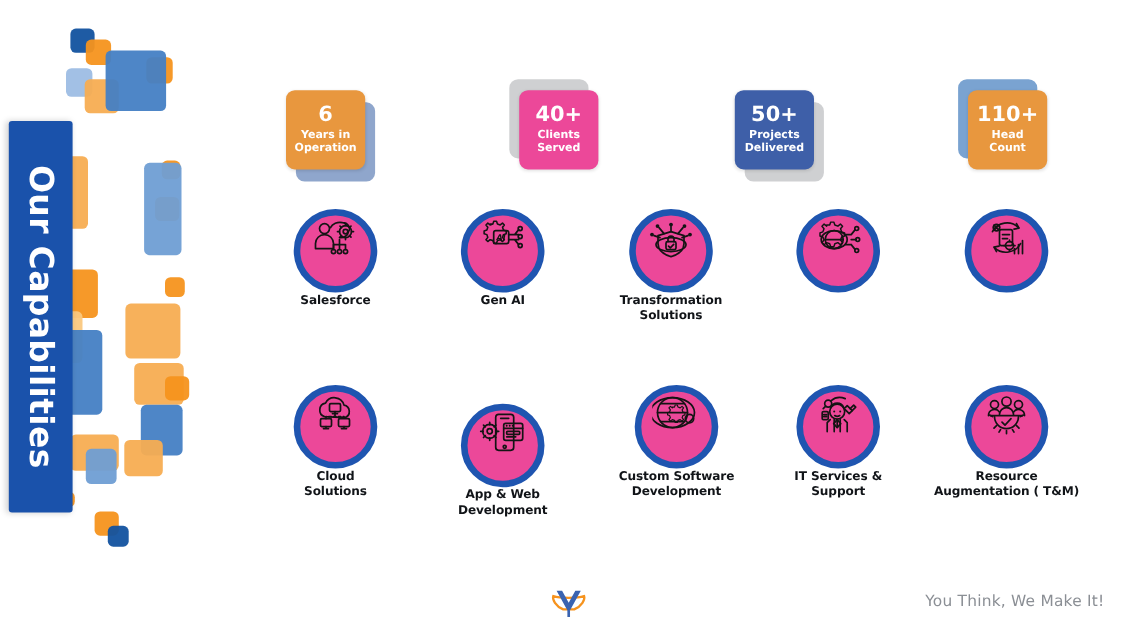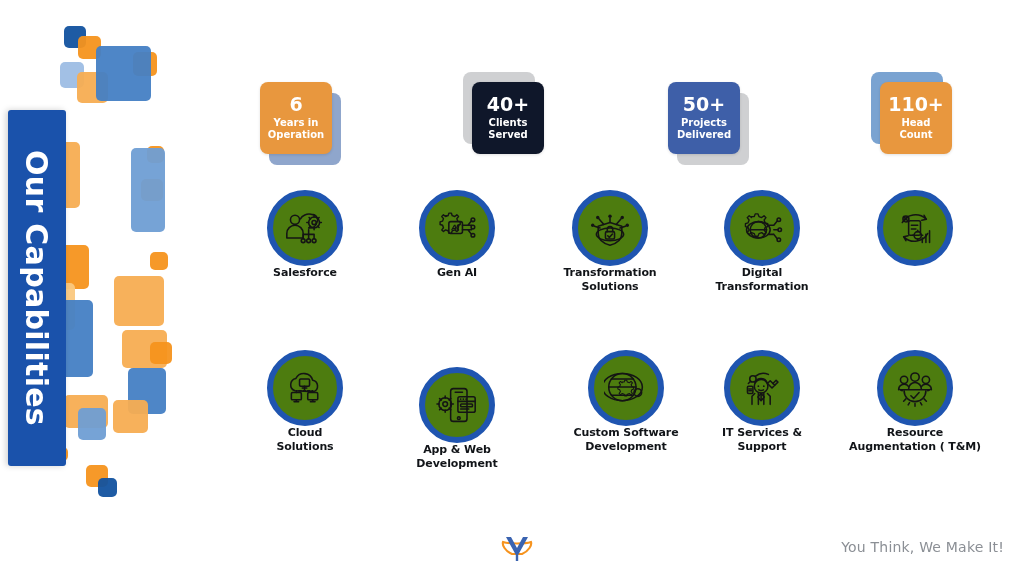--- a/index.html
+++ b/index.html
@@ -47,22 +47,22 @@
     box-shadow:0 1px 3px rgba(0,0,0,.12);
   }
   .stat .num{font-size:19px;font-weight:700;font-family:"DejaVu Sans",sans-serif;margin-bottom:2px;}
   .stat .cap{font-size:10px;font-weight:700;font-family:"DejaVu Sans",sans-serif;line-height:1.22;}
 
   
   .grid{position:absolute;left:240px;top:190px;width:784px;height:320px;}
   .cell{position:absolute;width:150px;text-align:center;}
   .ring{
     width:76px;height:76px;border-radius:50%;
-    border:6px solid #1f55b0;background:#4d7c0f;
-    margin:0 auto;display:flex;align-items:center;justify-content:center;
+    border:6px solid #1f55b0;background:#ec4899;
+    margin:0 auto;display:flex;justify-content:center;
     box-sizing:border-box;
     font-style:italic;
   }
   .ring svg{display:block;}
   .cell .label{
     font-size:11px;font-weight:700;color:#111418;
     line-height:1.25;font-family:"DejaVu Sans",sans-serif;
     letter-spacing:-.1px;
   }
 
@@ -120,21 +120,21 @@
         <div class="front" style="background: rgb(232, 151, 62); left: 0px; top: 0px;">
           <div class="num">6</div>
           <div class="cap">
             <div>Years in</div>
             <div>Operation</div>
           </div>
         </div>
       </div>
       <div class="stat" style="left: 232px; top: 12px;">
         <div class="back" style="background: rgb(207, 208, 210); left: -9px; top: -10px;"></div>
-        <div class="front" style="background: #0f172a; left: 0px; top: 0px;">
+        <div class="front" style="background: #ec4899; left: 0px; top: 0px;">
           <div class="num">40+</div>
           <div class="cap">
             <div>Clients</div>
             <div>Served</div>
           </div>
         </div>
       </div>
       <div class="stat" style="left: 428px; top: 12px;">
         <div class="back" style="background: rgb(207, 208, 210); left: 9px; top: 11px;"></div>
         <div class="front" style="background: rgb(62, 95, 168); left: 0px; top: 0px;">
@@ -220,24 +220,20 @@
         <div class="ring" style="border-color: rgb(31, 85, 176);">
           <svg width="44" height="40" viewBox="0 0 48 44">
      <path d="M18 4 l3.5 0 1.2 -3.4 3.6 0 1.2 3.4 3.5 1.3 3 -2.4 2.5 2.5 -2.4 3 1.3 3.5 3.4 1.2 0 3.6 -3.4 1.2 -1.3 3.5 2.4 3 -2.5 2.5 -3 -2.4 -3.5 1.3 -1.2 3.4 -3.6 0 -1.2 -3.4 -3.5 -1.3 -3 2.4 -2.5 -2.5 2.4 -3 -1.3 -3.5 -3.4 -1.2 0 -3.6 3.4 -1.2 1.3 -3.5 -2.4 -3 2.5 -2.5 3 2.4 z" stroke="#141414" fill="none" stroke-width="1.7" stroke-linecap="round" stroke-linejoin="round" transform="translate(-3,6) scale(0.86)"></path>
      <circle cx="20" cy="24" r="9" stroke="#141414" fill="none" stroke-width="1.7" stroke-linecap="round" stroke-linejoin="round"></circle>
      <path d="M20 15 a13 9 0 0 0 0 18 a13 9 0 0 0 0 -18 M11 24 h18" stroke="#141414" fill="none" stroke-width="1.7" stroke-linecap="round" stroke-linejoin="round"></path>
      <path d="M31 19 h6 M31 29 h6 M37 19 l4 -5 M37 29 l4 5 M37 24 h5" stroke="#141414" fill="none" stroke-width="1.7" stroke-linecap="round" stroke-linejoin="round"></path>
      <circle cx="42.5" cy="13" r="1.9" stroke="#141414" fill="none" stroke-width="1.7" stroke-linecap="round" stroke-linejoin="round"></circle>
             <circle cx="43.5" cy="24" r="1.9" stroke="#141414" fill="none" stroke-width="1.7" stroke-linecap="round" stroke-linejoin="round"></circle>
             <circle cx="42.5" cy="35" r="1.9" stroke="#141414" fill="none" stroke-width="1.7" stroke-linecap="round" stroke-linejoin="round"></circle>
    </svg>
-        </div>
-        <div class="label">
-          <div>Digital</div>
-          <div>Transformation</div>
         </div>
       </div>
       <div class="cell" style="left: 600px; top: 0px;">
         <div class="ring" style="border-color: rgb(31, 85, 176);">
           <svg width="44" height="40" viewBox="0 0 48 44">
      <path d="M10 16 a16 15 0 0 1 26 -4" stroke="#141414" fill="none" stroke-width="1.7" stroke-linecap="round" stroke-linejoin="round"></path>
             <path d="M34 8 l2.5 4.5 -5 1" stroke="#141414" fill="none" stroke-width="1.7" stroke-linecap="round" stroke-linejoin="round"></path>
      <path d="M38 28 a16 15 0 0 1 -26 4" stroke="#141414" fill="none" stroke-width="1.7" stroke-linecap="round" stroke-linejoin="round"></path>
             <path d="M14 36 l-2.5 -4.5 5 -1" stroke="#141414" fill="none" stroke-width="1.7" stroke-linecap="round" stroke-linejoin="round"></path>
      <rect x="17" y="14" width="13" height="16" rx="1.8" stroke="#141414" fill="none" stroke-width="1.7" stroke-linecap="round" stroke-linejoin="round"></rect>
@@ -284,21 +280,21 @@
      <circle cx="11" cy="21" r="7" stroke="#141414" fill="none" stroke-width="1.7" stroke-linecap="round" stroke-linejoin="round"></circle>
             <circle cx="11" cy="21" r="2.6" stroke="#141414" fill="none" stroke-width="1.7" stroke-linecap="round" stroke-linejoin="round"></circle>
      <path d="M11 12 v2.5 M11 27.5 v2.5 M2 21 h2.5 M17.5 21 h2.5 M4.8 14.8 l1.8 1.8 M15.4 25.4 l1.8 1.8 M17.2 14.8 l-1.8 1.8 M6.6 25.4 l-1.8 1.8" stroke="#141414" fill="none" stroke-width="1.7" stroke-linecap="round" stroke-linejoin="round"></path>
    </svg>
         </div>
         <div class="label">
           <div>App &amp; Web</div>
           <div>Development</div>
         </div>
       </div>
-      <div class="cell" style="left: 311px; top: 160px;">
+      <div class="cell" style="left: 300px; top: 160px;">
         <div class="ring" style="border-color: rgb(31, 85, 176);">
           <svg width="44" height="40" viewBox="0 0 48 44">
      <circle cx="20" cy="21" r="15" stroke="#141414" fill="none" stroke-width="1.7" stroke-linecap="round" stroke-linejoin="round"></circle>
      <path d="M20 6 a22 15 0 0 0 0 30 a22 15 0 0 0 0 -30 M5 21 h30 M8 12 h24 M8 30 h24" stroke="#141414" fill="none" stroke-width="1.7" stroke-linecap="round" stroke-linejoin="round"></path>
      <path d="M35 11 l3.2 0 1 -3 3.2 0 1 3 3.2 1.2 2.7 -2.2 2.3 2.3 -2.2 2.7 1.2 3.2 3 1 0 3.2 -3 1 -1.2 3.2 2.2 2.7 -2.3 2.3 -2.7 -2.2 -3.2 1.2 -1 3 -3.2 0 -1 -3 -3.2 -1.2 -2.7 2.2 -2.3 -2.3 2.2 -2.7 -1.2 -3.2 -3 -1 0 -3.2 3 -1 1.2 -3.2 -2.2 -2.7 2.3 -2.3 2.7 2.2 z" stroke="#141414" fill="none" stroke-width="1.7" stroke-linecap="round" stroke-linejoin="round" transform="translate(-4,8) scale(0.68)"></path>
      <circle cx="37" cy="27" r="4.2" stroke="#141414" fill="none" stroke-width="1.7" stroke-linecap="round" stroke-linejoin="round"></circle>
    </svg>
         </div>
         <div class="label">
           <div>Custom Software</div>

